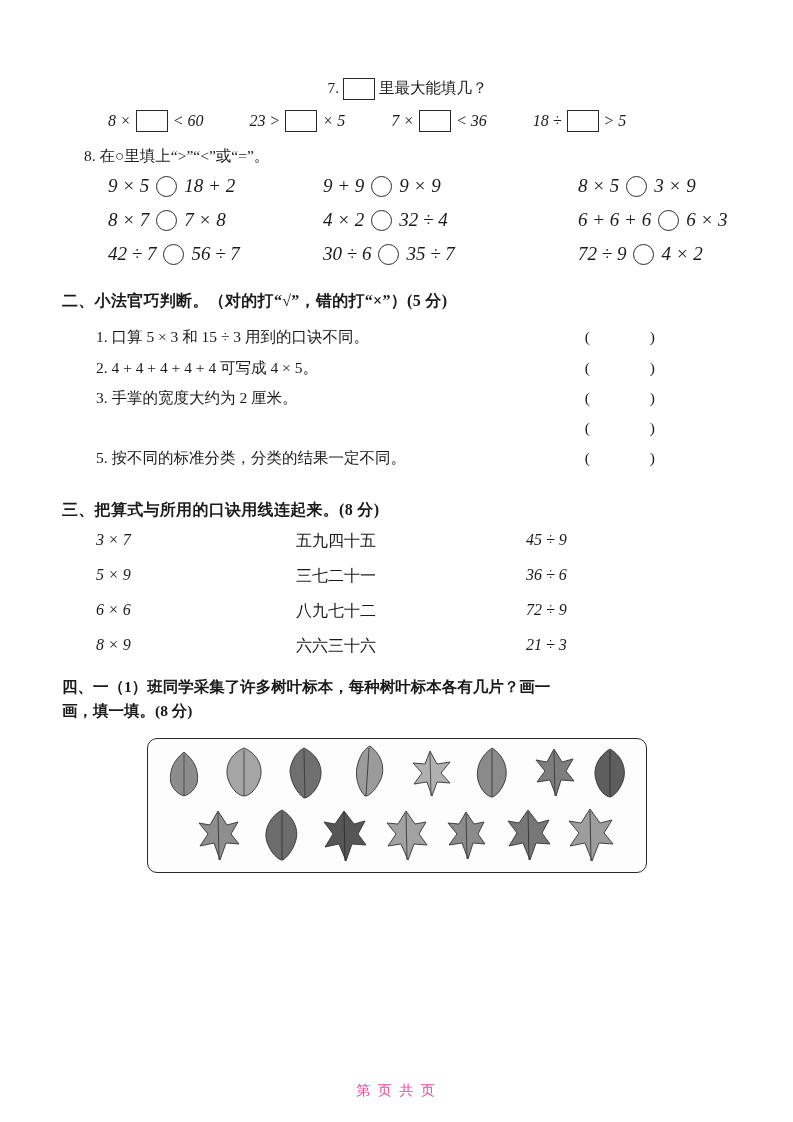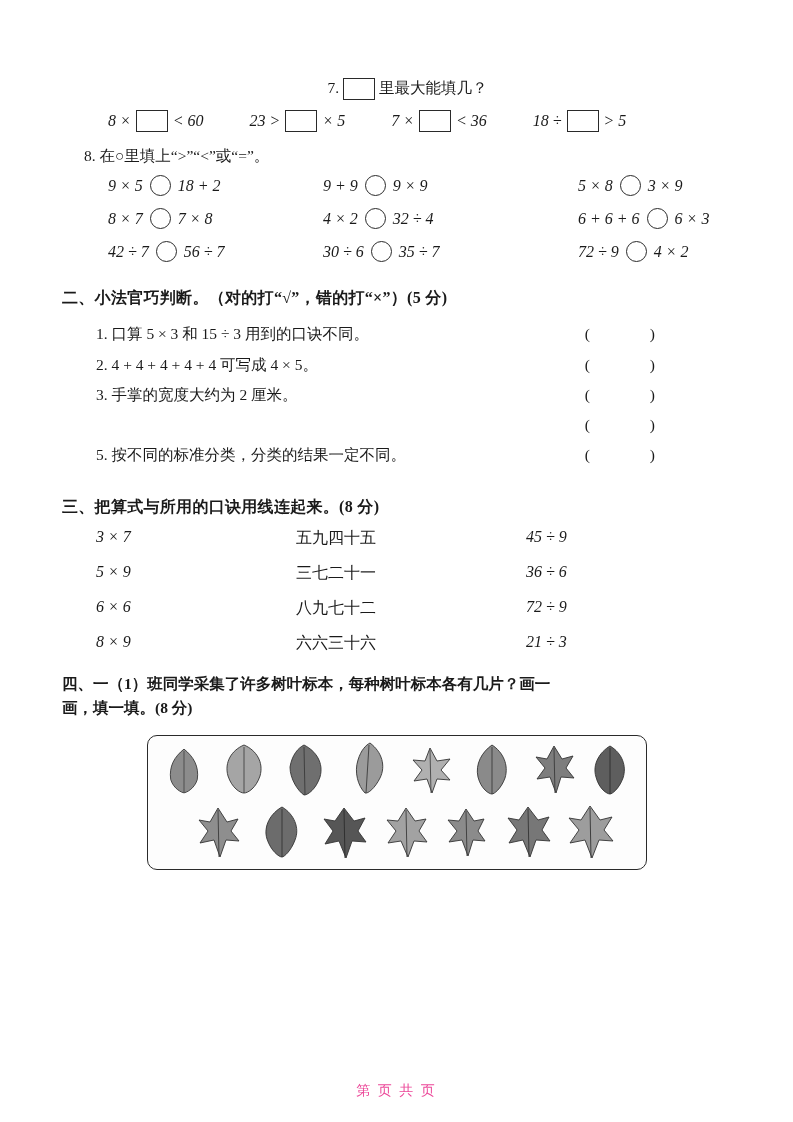--- a/index.html
+++ b/index.html
@@ -54,21 +54,21 @@
   .sec8-grid {
     margin-left: 24px;
     display: grid;
     grid-template-columns: 215px 255px auto;
     row-gap: 12px;
   }
   .cmp {
     display: inline-flex;
     align-items: center;
     gap: 7px;
-    font-size: 16px;
+    font-size: 19px;
     font-style: italic;
     white-space: nowrap;
   }
   .circle {
     display: inline-block;
     width: 21px;
     height: 21px;
     border: 1.1px solid #2a2a2a;
     border-radius: 50%;
   }
@@ -185,21 +185,21 @@
         <span>9 × 5</span>
         <span class="circle"></span>
         <span>18 + 2</span>
       </span>
       <span class="cmp">
         <span>9 + 9</span>
         <span class="circle"></span>
         <span>9 × 9</span>
       </span>
       <span class="cmp">
-        <span>5 × 8</span>
+        <span>8 × 5</span>
         <span class="circle"></span>
         <span>3 × 9</span>
       </span>
 
       <span class="cmp">
         <span>8 × 7</span>
         <span class="circle"></span>
         <span>7 × 8</span>
       </span>
       <span class="cmp">

